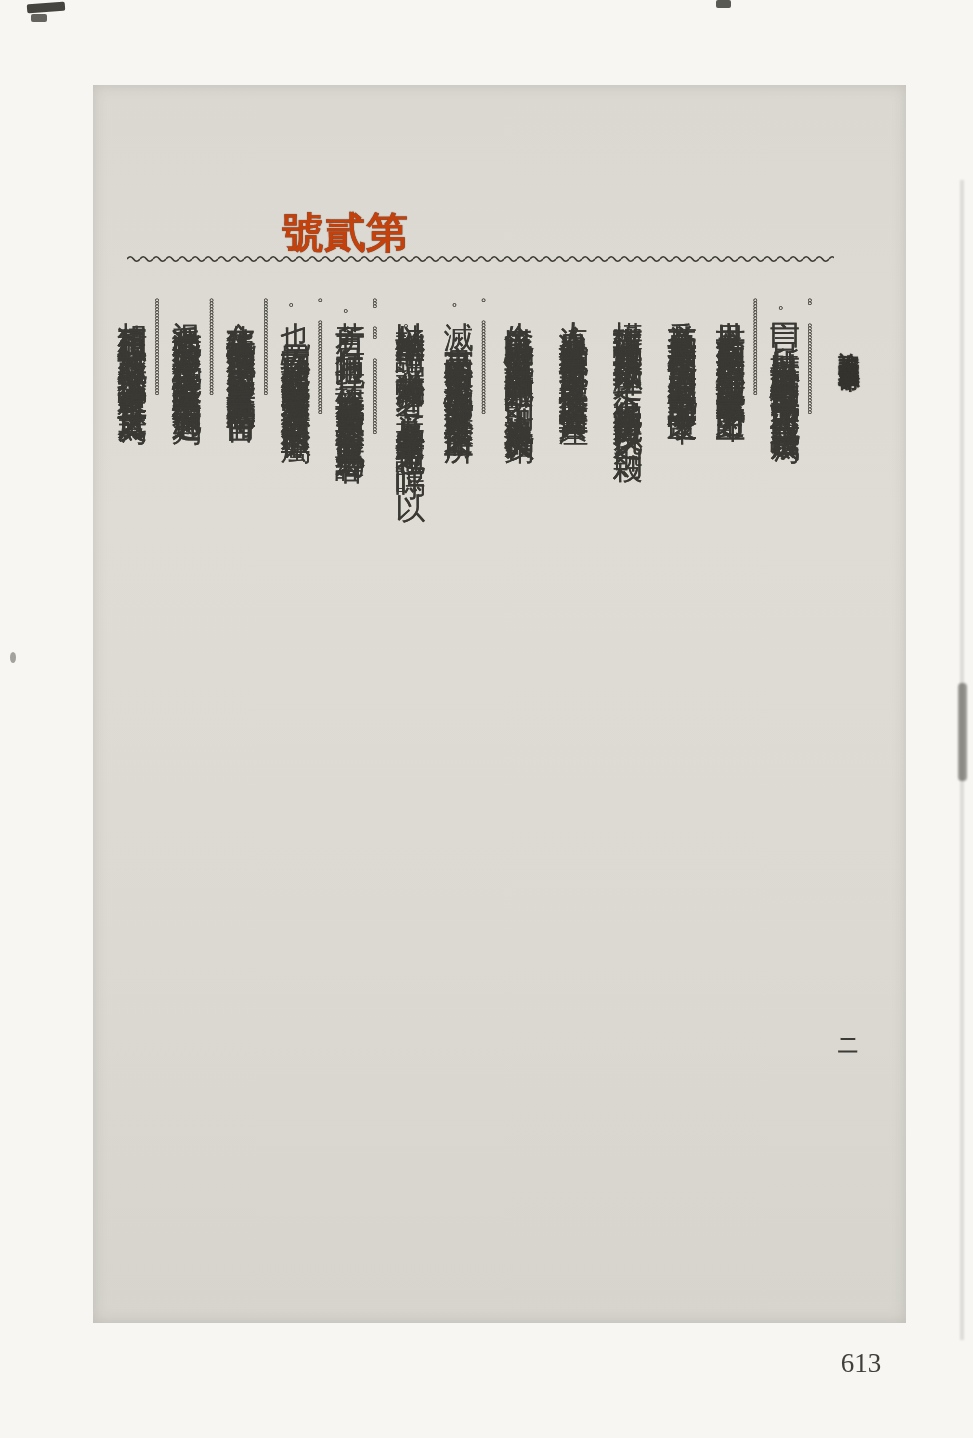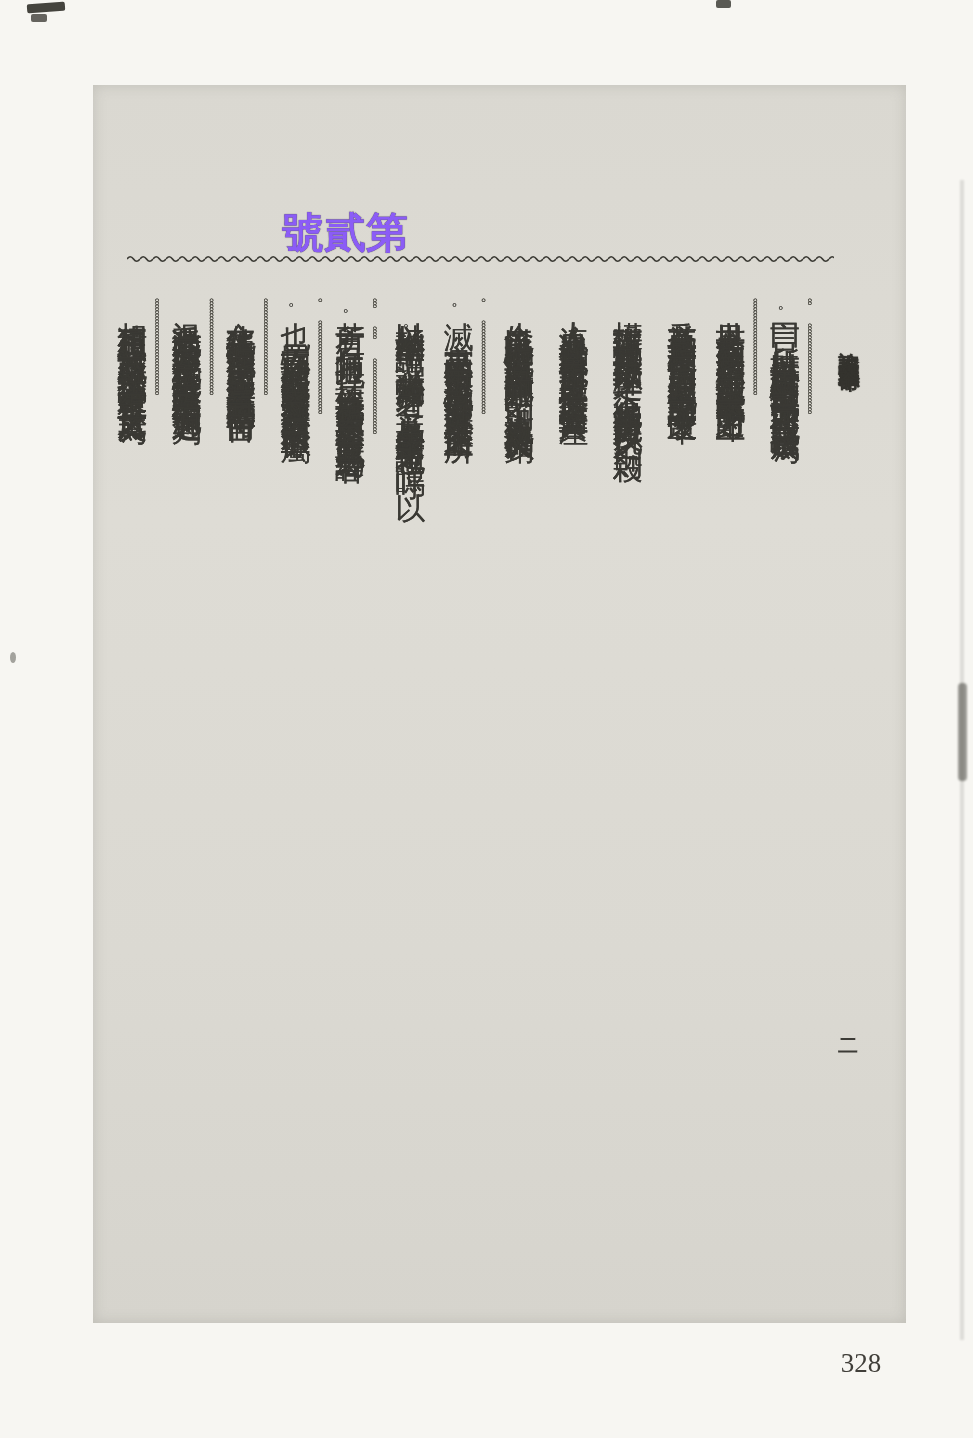--- a/index.html
+++ b/index.html
@@ -13,21 +13,21 @@
   
   .paper {
     position:absolute; left:93px; top:85px; width:813px; height:1238px;
     background:linear-gradient(180deg,#dad8d1 0%, #dedcd5 35%, #dbd9d2 70%, #d6d4cd 100%);
     box-shadow:0 0 14px rgba(120,118,110,.25) inset;
   }
   
   .header {
     position:absolute; left:282px; top:205px; width:468px;
     display:flex; justify-content:space-between;
-    font-size:42px; font-weight:bold; color:#8b5cf6;
+    font-size:42px; font-weight:bold; color:#c2410c;
     text-shadow:0 0 1px #2f2e29;
   }
   .wavy { position:absolute; left:127px; top:254px; }
   
   .margin-title {
     position:absolute; left:835px; top:336px; height:260px;
     writing-mode:vertical-rl; text-orientation:upright;
     font-size:21px; font-weight:bold; letter-spacing:2px; color:#34332e;
     text-shadow:0 0 1px #34332e;
   }
@@ -95,20 +95,20 @@
   <div class="col">生命以爲之陛梯上復慨與以高爵厚祿以施之報酬<span class="p">。</span>則殺人流血之暴禍於以銷</div>
   <div class="col emph">滅<span class="p">。</span>立憲是已中國而欲求更殺人流血之慘則毋寗以其改革之權奉之於上而所</div>
   <div class="col">以持極端的革命論<span class="p">。</span>謂必幷滿人而斥之者<span class="p">。</span>爲卜其必非眞愛國者之論也<span class="p">。</span>嗚呼<span class="p">。</span>以</div>
   <div class="col emph">若所言<span class="p">。</span>何其陋也<span class="p">。</span>種族之戚在昔已然而人類之學至今日而益著此不必爲諱者</div>
   <div class="col emph">也<span class="p">。</span>置二物而冶於一鑪其能鎔合無間者幾希矣今乃必欲以種類不同血係不屬</div>
   <div class="col emph">文化殊絕之二族而强混淆之使之爲一同等之事業其聲氣之隔膜已不待言而</div>
   <div class="col emph">況乎此種類不同血係不屬文化殊絕之二族者其階級懸殊又復若雲泥之迥判<span class="p">。</span></div>
   <div class="col emph">相猜相忌已非一日於茲於此而欲求一推誠佈公之改革豈可得乎美之於英爲</div>
 </div>
 
-<div class="page-number">328</div>
+<div class="page-number">613</div>
 
 <div class="art art-a"></div>
 <div class="art art-b"></div>
 <div class="art art-c"></div>
 <div class="art art-d"></div>
 <div class="art art-e"></div>
 <div class="art art-f"></div>
 
 </body></html>

